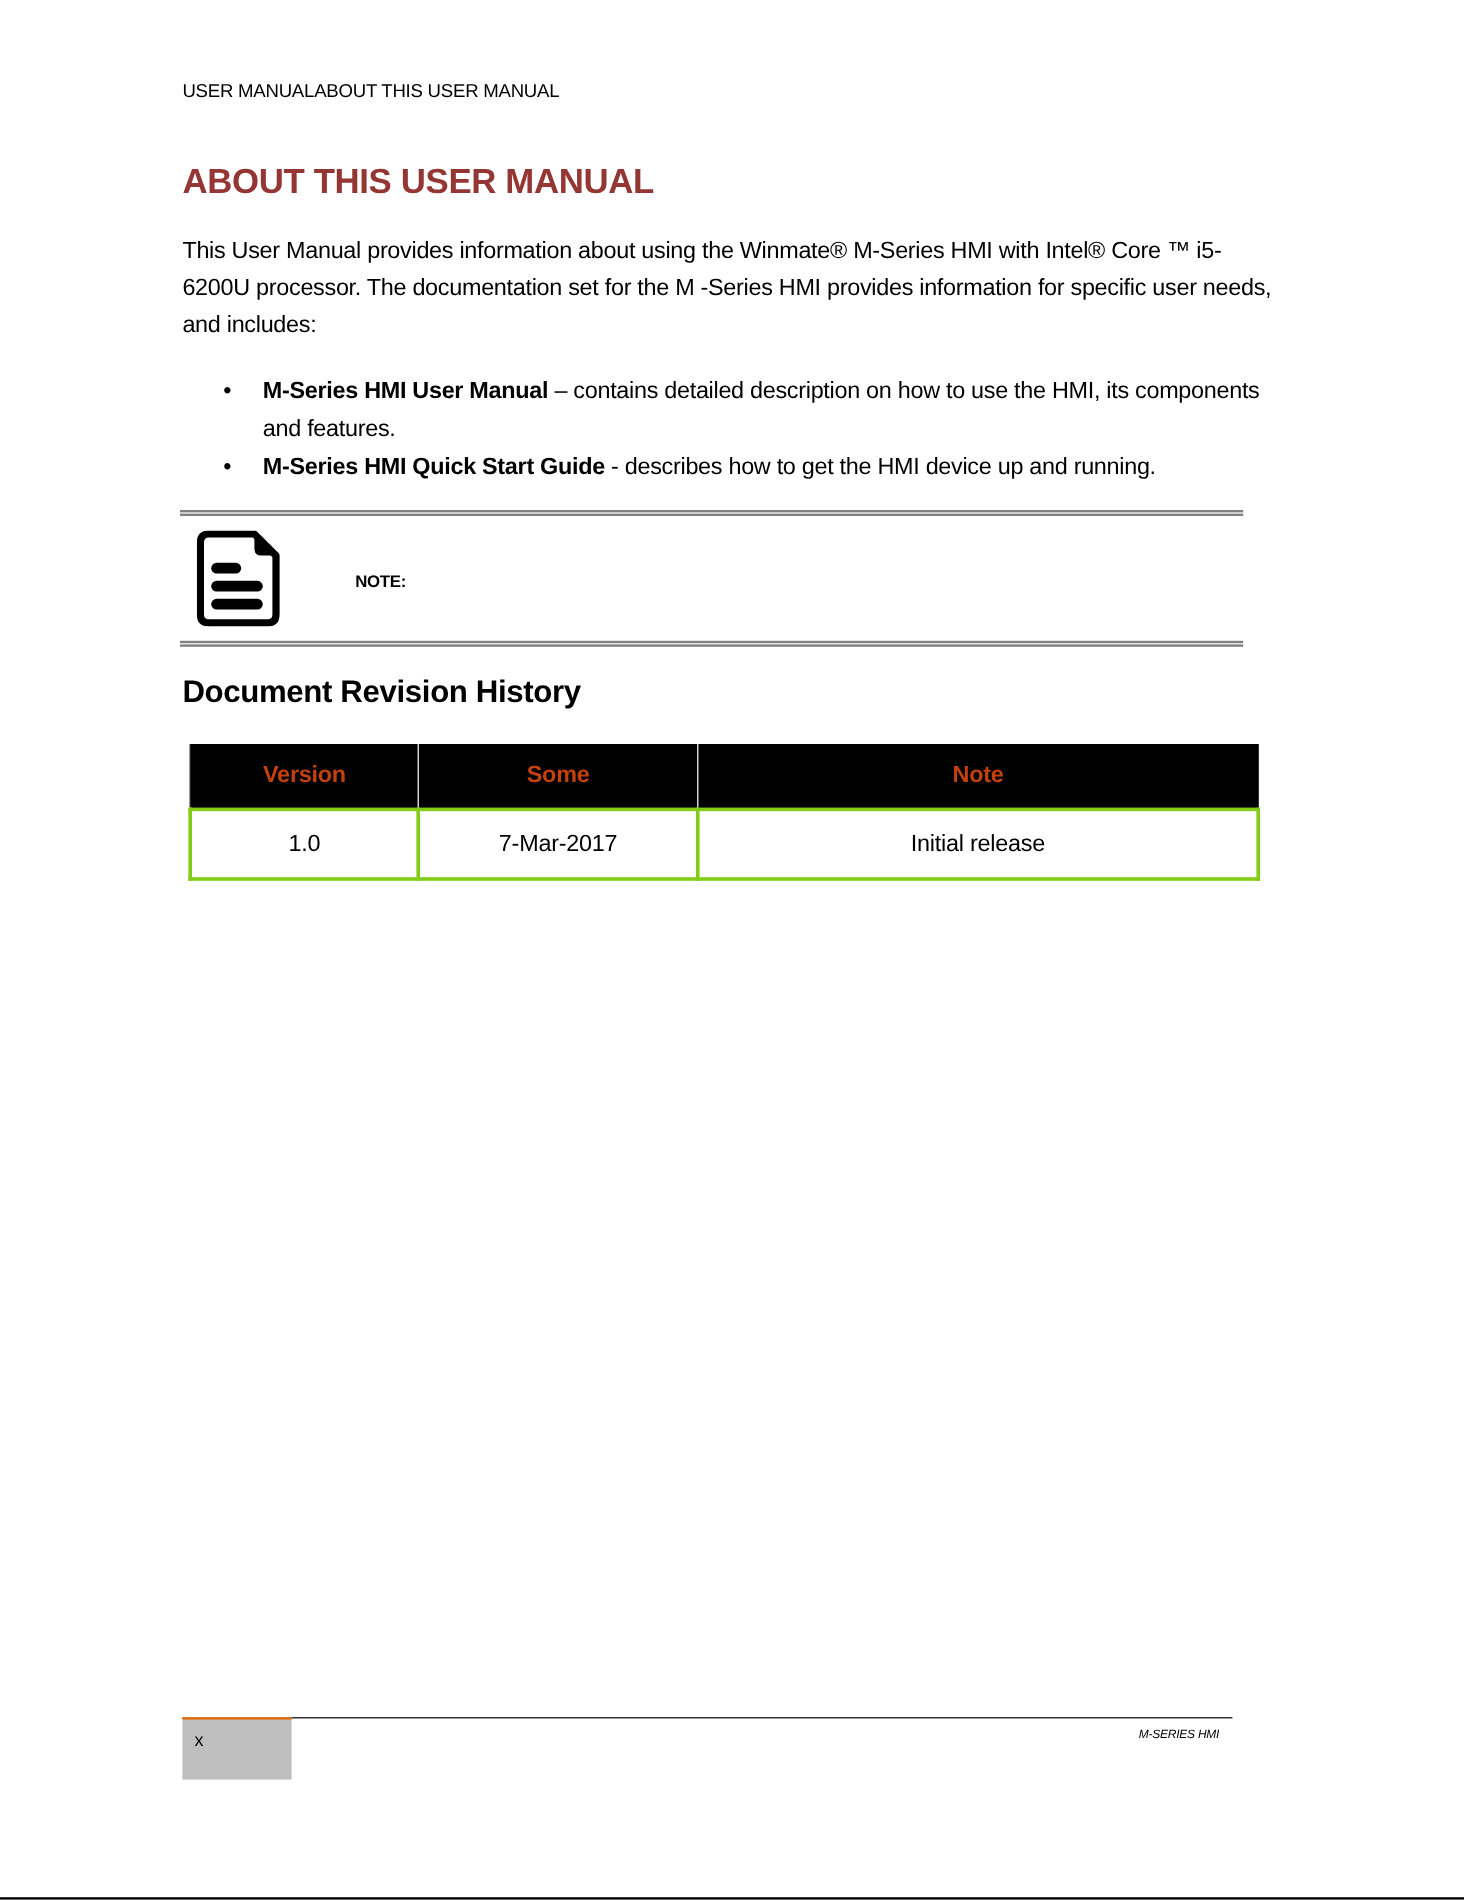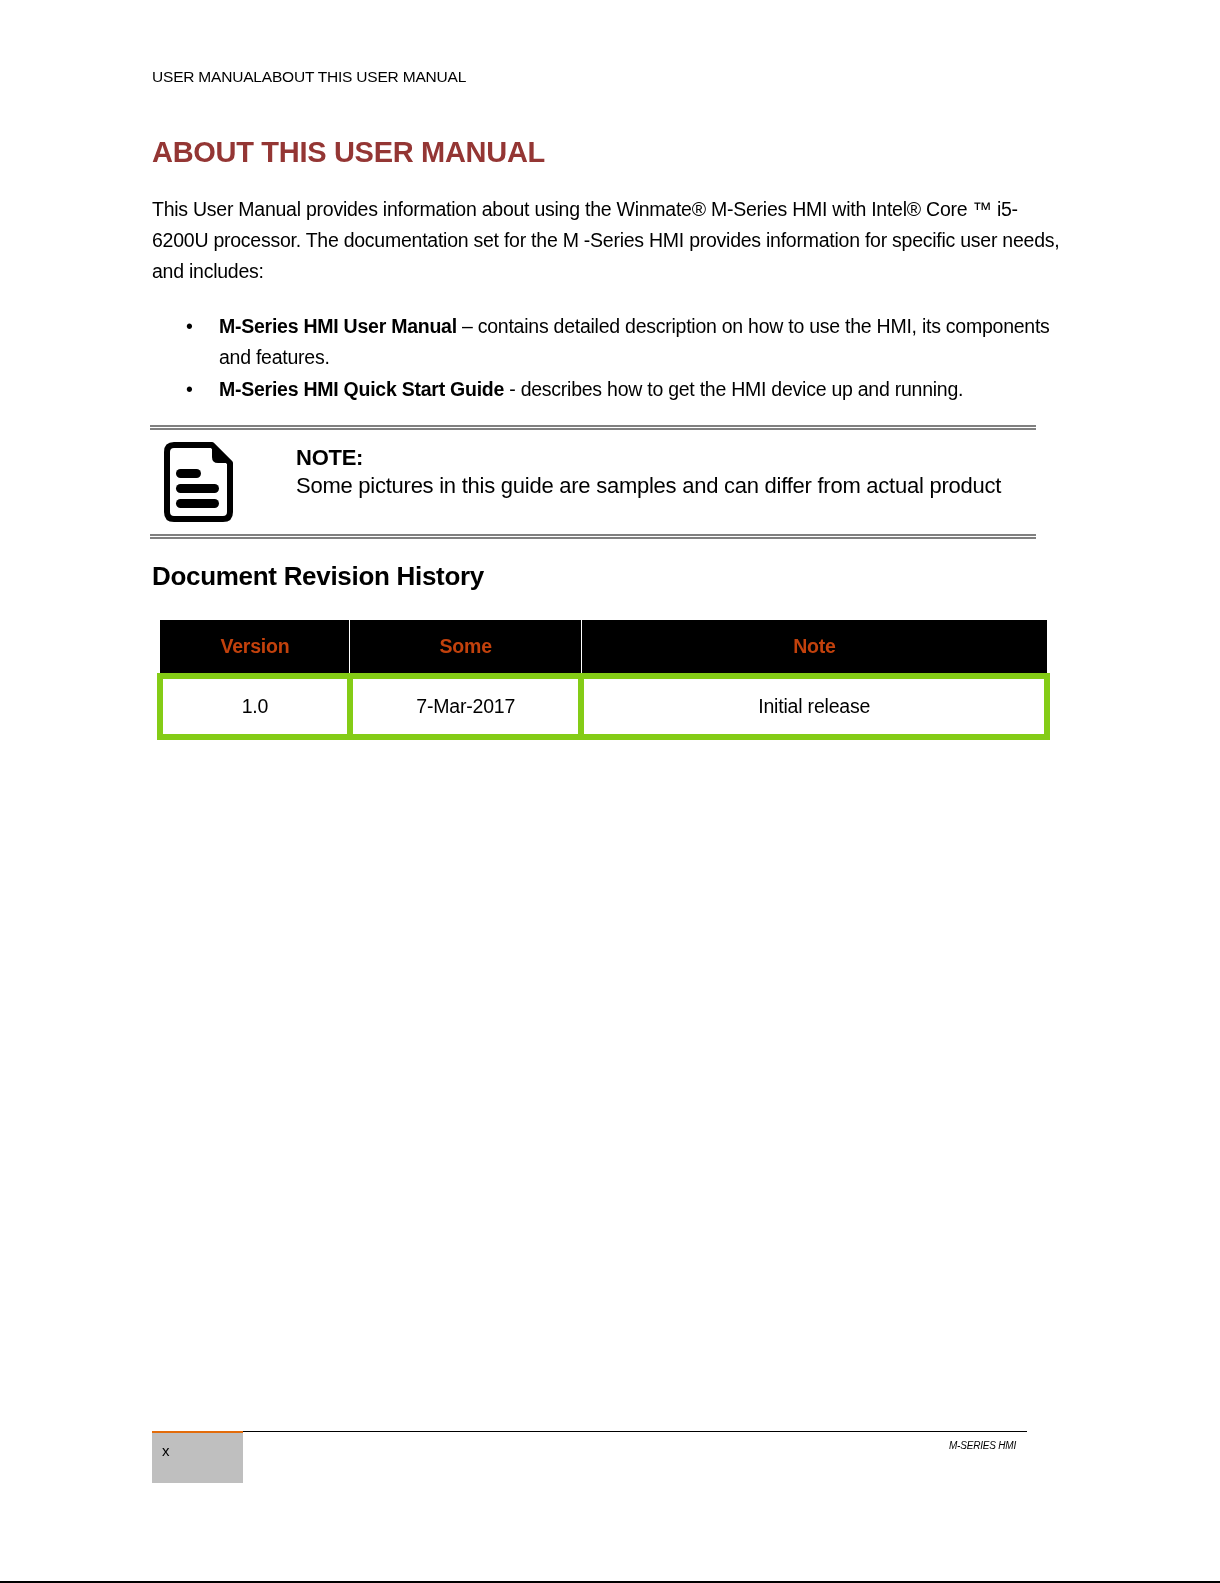--- a/index.html
+++ b/index.html
@@ -90,22 +90,22 @@
     .note-icon {
       position: absolute;
       left: 14px;
       top: 17px;
       width: 70px;
       height: 80px;
     }
     .note-text {
       position: absolute;
       left: 146px;
-      top: 19px;
-      font-size: 22px;
+      top: 45px;
+      font-size: 14px;
       line-height: 28px;
       letter-spacing: -0.25px;
     }
     .note-label { font-weight: bold; display: block; }
 
     .section-heading {
       position: absolute;
       top: 561px;
       left: 152px;
       margin: 0;
@@ -130,21 +130,21 @@
       height: 53px;
       padding: 0;
       text-align: center;
       border-left: 1px solid #fff;
     }
     .rev-table th:first-child { border-left: 1px solid #000; }
     .rev-table td {
       height: 55px;
       padding: 0;
       text-align: center;
-      border: 6px solid #84cc16;
+      border: 3px solid #84cc16;
     }
     .rev-table col.c1 { width: 191px; }
     .rev-table col.c2 { width: 233px; }
     .rev-table col.c3 { width: 469px; }
 
     .footer {
       position: absolute;
       top: 1431px;
       left: 152px;
       width: 875px;
@@ -220,21 +220,20 @@
     <svg width="70" height="80" viewBox="0 0 70 80">
       <path d="M10 3 H48 L66 21 V70 Q66 77 59 77 H10 Q3 77 3 70 V10 Q3 3 10 3 Z" fill="none" stroke="#000" stroke-width="6" stroke-linejoin="round"></path>
       <path d="M48 3 L66 21 H54 Q48 21 48 15 Z" fill="#000"></path>
       <rect x="12" y="27" width="25" height="9" rx="4.5" fill="#000"></rect>
       <rect x="12" y="42" width="43" height="9" rx="4.5" fill="#000"></rect>
       <rect x="12" y="57" width="43" height="9" rx="4.5" fill="#000"></rect>
     </svg>
   </span>
   <div class="note-text">
     <span class="note-label">NOTE:</span>
-    <span>Some pictures in this guide are samples and can differ from actual product</span>
   </div>
   <div class="double-rule bottom"></div>
 </div>
 
 <h2 class="section-heading">Document Revision History</h2>
 
 <table class="rev-table">
   <colgroup>
     <col class="c1">
       <col class="c2">

